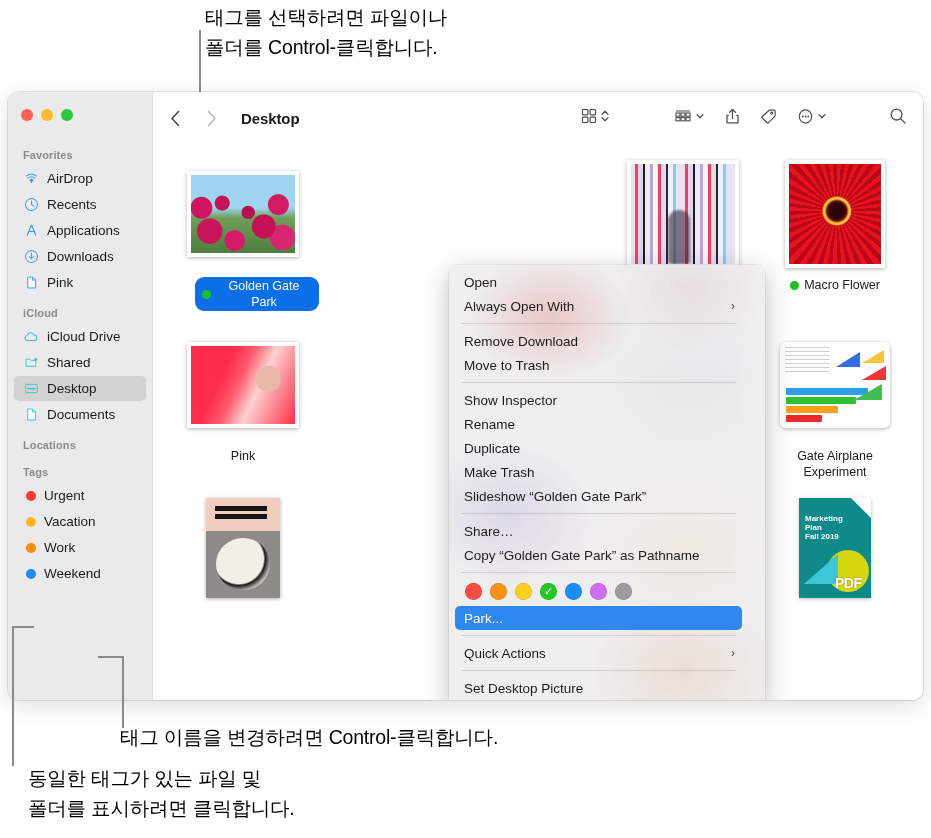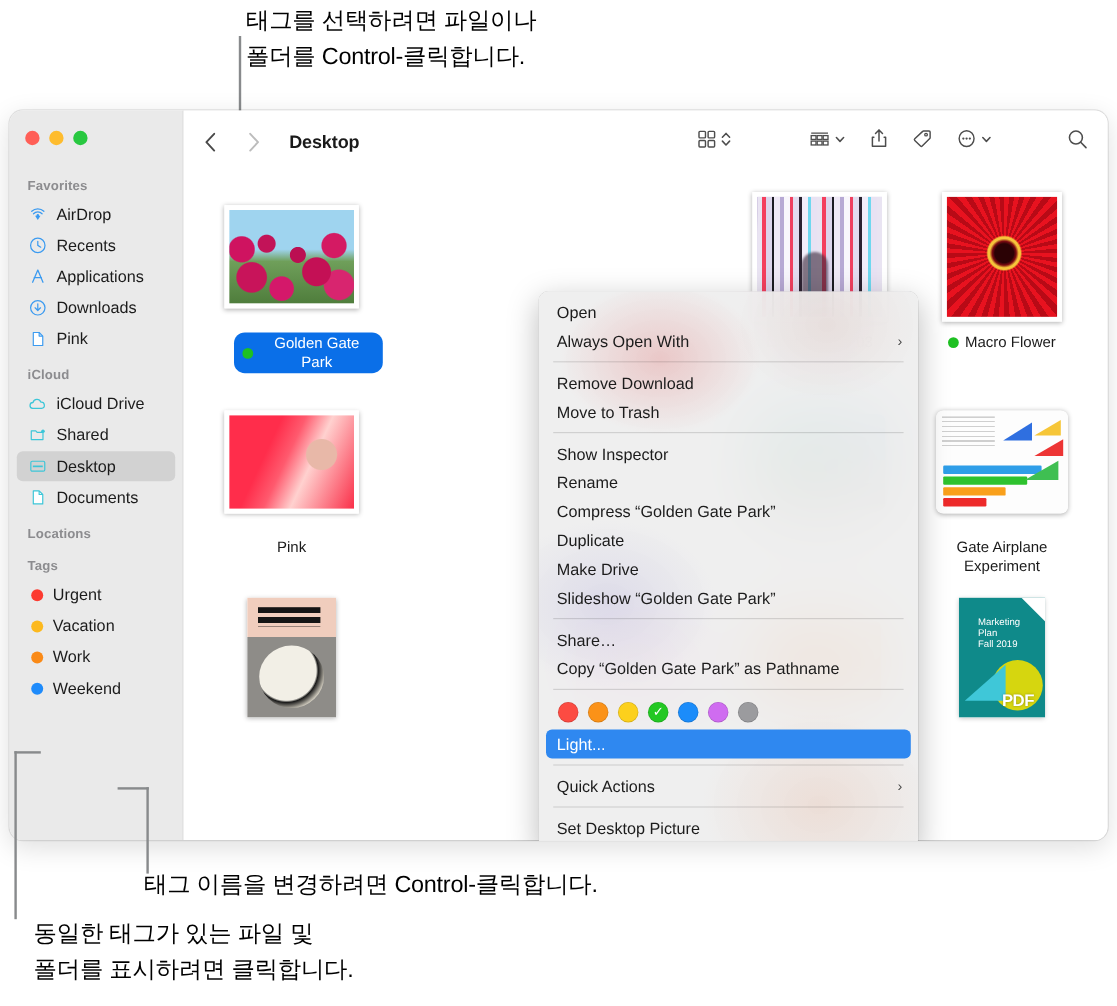--- a/index.html
+++ b/index.html
@@ -327,46 +327,45 @@
     overflow: hidden;
   }
   .th-marketing::before {
     content:"";
     position:absolute; right:0; top:0;
     border-style: solid; border-width: 0 20px 20px 0;
     border-color: transparent #ffffff transparent transparent;
   }
   .mk-txt {
     position:absolute; left:6px; top:16px;
-    color:#fff; font-size:8px; line-height:9px; font-weight:normal;
+    color:#fff; font-size:8px; line-height:9px; font-weight:bold;
     white-space: pre-line;
-    margin-left: 10px;
   }
   .mk-circle {
     position:absolute; right:2px; bottom:6px;
     width:42px; height:42px; border-radius:50%;
     background:#d6d60f;
   }
   .mk-tri {
     position:absolute; left:5px; bottom:14px;
     width:0;height:0;
     border-style: solid;
     border-width: 0 0 30px 34px;
     border-color: transparent transparent #3fc7d8 transparent;
   }
 
   
   #context-menu {
     position: absolute;
-    left: 296px; top: 151px;
+    left: 296px; top: 173px;
     width: 316px;
     background: rgba(238,238,238,0.93);
     border-radius: 8px;
     box-shadow: 0 0 0 0.5px rgba(0,0,0,0.12), 0 7px 26px rgba(0,0,0,0.26);
-    padding: 5px 0 6px 0;
+    padding: 5px 17px 6px 0;
     z-index: 40;
     backdrop-filter: blur(28px);
     overflow: hidden;
   }
   #context-menu::before {
     content:"";
     position:absolute; inset:0;
     background:
       radial-gradient(ellipse 120px 90px at 32% 12%, rgba(226,140,140,0.40), transparent 70%),
       radial-gradient(ellipse 110px 90px at 76% 6%, rgba(222,200,196,0.40), transparent 70%),
@@ -791,27 +790,24 @@
       </div>
       <div class="menu-sep"></div>
 
       <div class="menu-item">
         <span>Show Inspector</span>
       </div>
       <div class="menu-item">
         <span>Rename</span>
       </div>
       <div class="menu-item">
-        <span>Compress “Golden Gate Park”</span>
-      </div>
-      <div class="menu-item">
         <span>Duplicate</span>
       </div>
       <div class="menu-item">
-        <span>Make Drive</span>
+        <span>Make Trash</span>
       </div>
       <div class="menu-item">
         <span>Slideshow “Golden Gate Park”</span>
       </div>
       <div class="menu-sep"></div>
 
       <div class="menu-item">
         <span>Share…</span>
       </div>
       <div class="menu-item">
@@ -823,21 +819,21 @@
         <span class="color-swatch" style="background:#fc4b42"></span>
         <span class="color-swatch" style="background:#fb9218"></span>
         <span class="color-swatch" style="background:#fcd01c"></span>
         <span class="color-swatch" style="background:#23c823">✓</span>
         <span class="color-swatch" style="background:#1b8cfa"></span>
         <span class="color-swatch" style="background:#cf6cf0"></span>
         <span class="color-swatch" style="background:#9b9b9e"></span>
       </div>
 
       <div class="menu-item highlighted">
-        <span>Light...</span>
+        <span>Park...</span>
       </div>
       <div class="menu-sep"></div>
 
       <div class="menu-item">
         <span>Quick Actions</span>
         <span class="submenu-arrow">›</span>
       </div>
       <div class="menu-sep"></div>
 
       <div class="menu-item">

